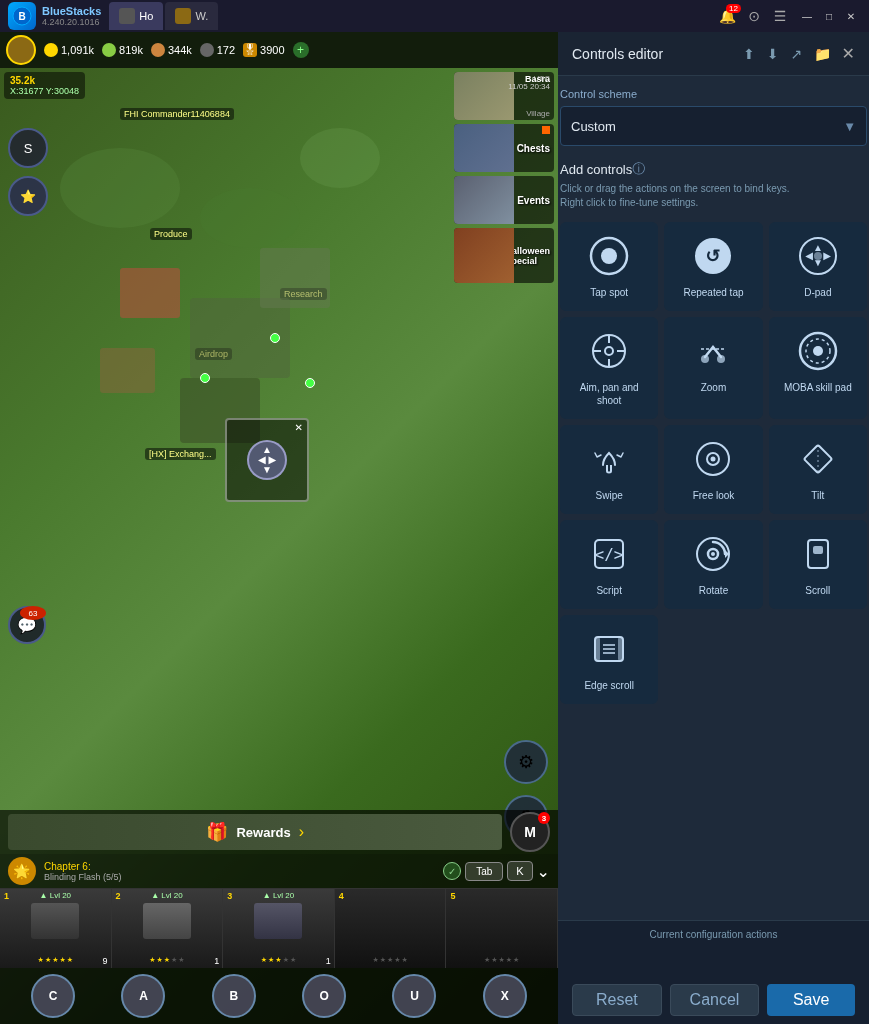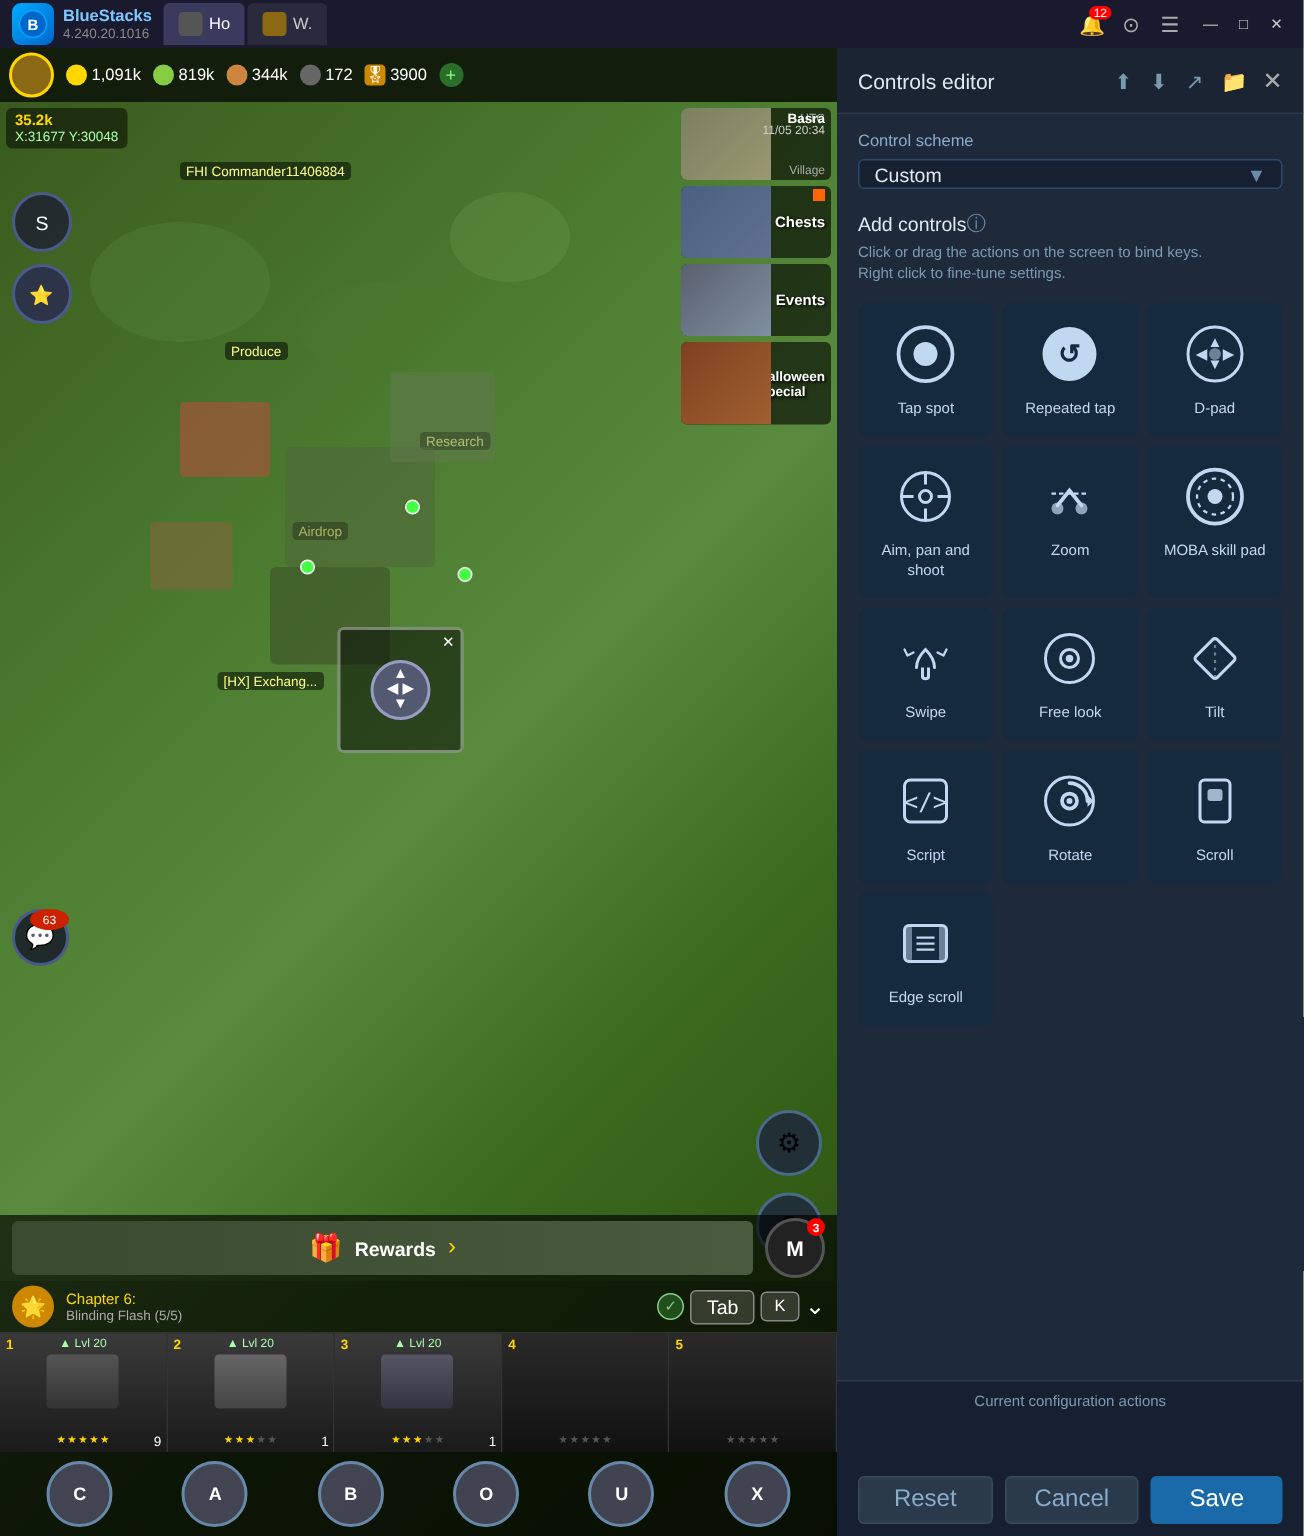--- a/index.html
+++ b/index.html
@@ -451,21 +451,21 @@
       color: #aaa;
       font-size: 9px;
     }
     .tab-btn {
       margin-left: auto;
       background: rgba(200,200,200,0.2);
       border: 1px solid #888;
       border-radius: 4px;
       color: white;
       padding: 3px 10px;
-      font-size: 13px;
+      font-size: 10px;
       cursor: pointer;
     }
     .k-btn {
       background: rgba(200,200,200,0.2);
       border: 1px solid #888;
       border-radius: 4px;
       color: white;
       padding: 3px 8px;
       font-size: 11px;
       cursor: pointer;
@@ -588,39 +588,39 @@
       cursor: pointer;
     }
     .header-close {
       color: #aaa;
       font-size: 16px;
       cursor: pointer;
     }
 
     .controls-body {
       flex: 1;
-      padding: 12px 14px;
+      padding: 12px 2px;
       overflow-y: auto;
     }
 
     
     .section-label {
       color: #8aaccc;
       font-size: 11px;
       margin-bottom: 6px;
     }
     .scheme-row {
       display: flex;
       align-items: center;
       gap: 8px;
       margin-bottom: 14px;
     }
     .scheme-dropdown {
       flex: 1;
-      height: 20px;
+      height: 40px;
       background: #162030;
       border: 1px solid #2a4a6a;
       border-radius: 4px;
       color: #e0e8f0;
       font-size: 13px;
       padding: 0 10px;
       display: flex;
       align-items: center;
       justify-content: space-between;
       cursor: pointer;

